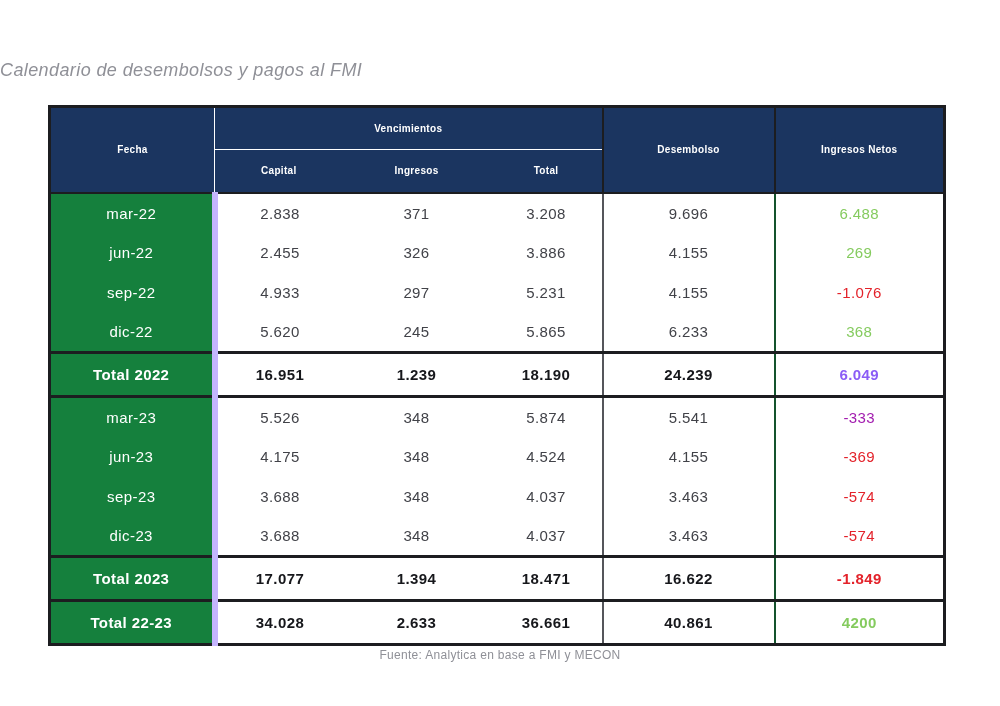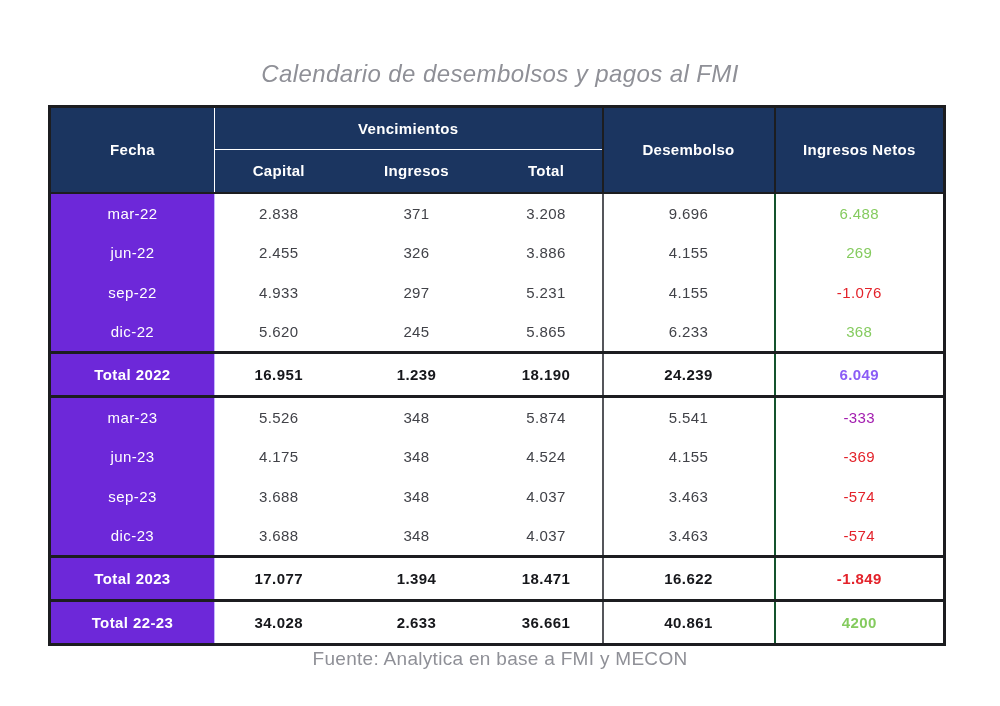--- a/index.html
+++ b/index.html
@@ -10,24 +10,24 @@
     background: #ffffff;
     font-family: "Liberation Sans", sans-serif;
     position: relative;
     overflow: hidden;
   }
   .title {
     position: absolute;
     top: 60px;
     left: 0;
     width: 100%;
-    text-align: center;
+    text-align: left;
     font-style: italic;
     font-weight: 500;
-    font-size: 24px;
+    font-size: 18px;
     letter-spacing: 0.4px;
     color: #8f9097;
   }
   table.fmi {
     position: absolute;
     left: 48px;
     top: 105px;
     border-collapse: collapse;
     table-layout: fixed;
     border: 3px solid #1c1d20;
@@ -36,21 +36,21 @@
   col.c-capital    { width: 128px; }
   col.c-intereses  { width: 148px; }
   col.c-total      { width: 112px; }
   col.c-desembolso { width: 172px; }
   col.c-ingresos   { width: 170px; }
 
   thead th {
     background: #1b3560;
     color: #ffffff;
     font-weight: 700;
-    font-size: 15px;
+    font-size: 10px;
     letter-spacing: 0.3px;
     text-align: center;
     padding: 1px;
   }
   thead tr.hr1 th { height: 43px; }
   thead tr.hr2 th { height: 43px; }
   thead th.h-fecha    { border-right: 1px solid #ffffff; border-bottom: 2px solid #1c1d20; }
   thead th.h-venc     { border-bottom: 1px solid #ffffff; }
   thead th.h-sub      { border-bottom: 2px solid #1c1d20; }
   thead th.h-desem    { border-left: 2px solid #1c1d20; border-right: 2px solid #1c1d20; border-bottom: 2px solid #1c1d20; }
@@ -59,24 +59,24 @@
   tbody td {
     text-align: center;
     font-size: 15px;
     letter-spacing: 0.4px;
     color: #414248;
     background: #ffffff;
     height: 40px;
     padding: 0;
   }
   tbody td.label {
-    background: #6d28d9;
+    background: #15803d;
     color: #ffffff;
     font-weight: 500;
-    border-right: 1px solid #c4b5fd;
+    border-right: 6px solid #c4b5fd;
   }
   tbody td.desembolso {
     border-left: 2px solid #55565b;
     border-right: 2px solid #14532d;
   }
   tbody td.ingresos { font-weight: 400; }
   tbody tr.total td {
     font-weight: 700;
     color: #16171b;
     height: 44px;
@@ -84,21 +84,21 @@
     border-bottom: 3px solid #1c1d20;
   }
   tbody tr.total td.label { color: #ffffff; }
 
   .source {
     position: absolute;
     top: 648px;
     left: 0;
     width: 100%;
     text-align: center;
-    font-size: 19px;
+    font-size: 12px;
     letter-spacing: 0.3px;
     color: #8f9097;
   }
 </style>
 </head>
 <body>
 
 <div class="title">Calendario de desembolsos y pagos al FMI</div>
 
 <table class="fmi">

